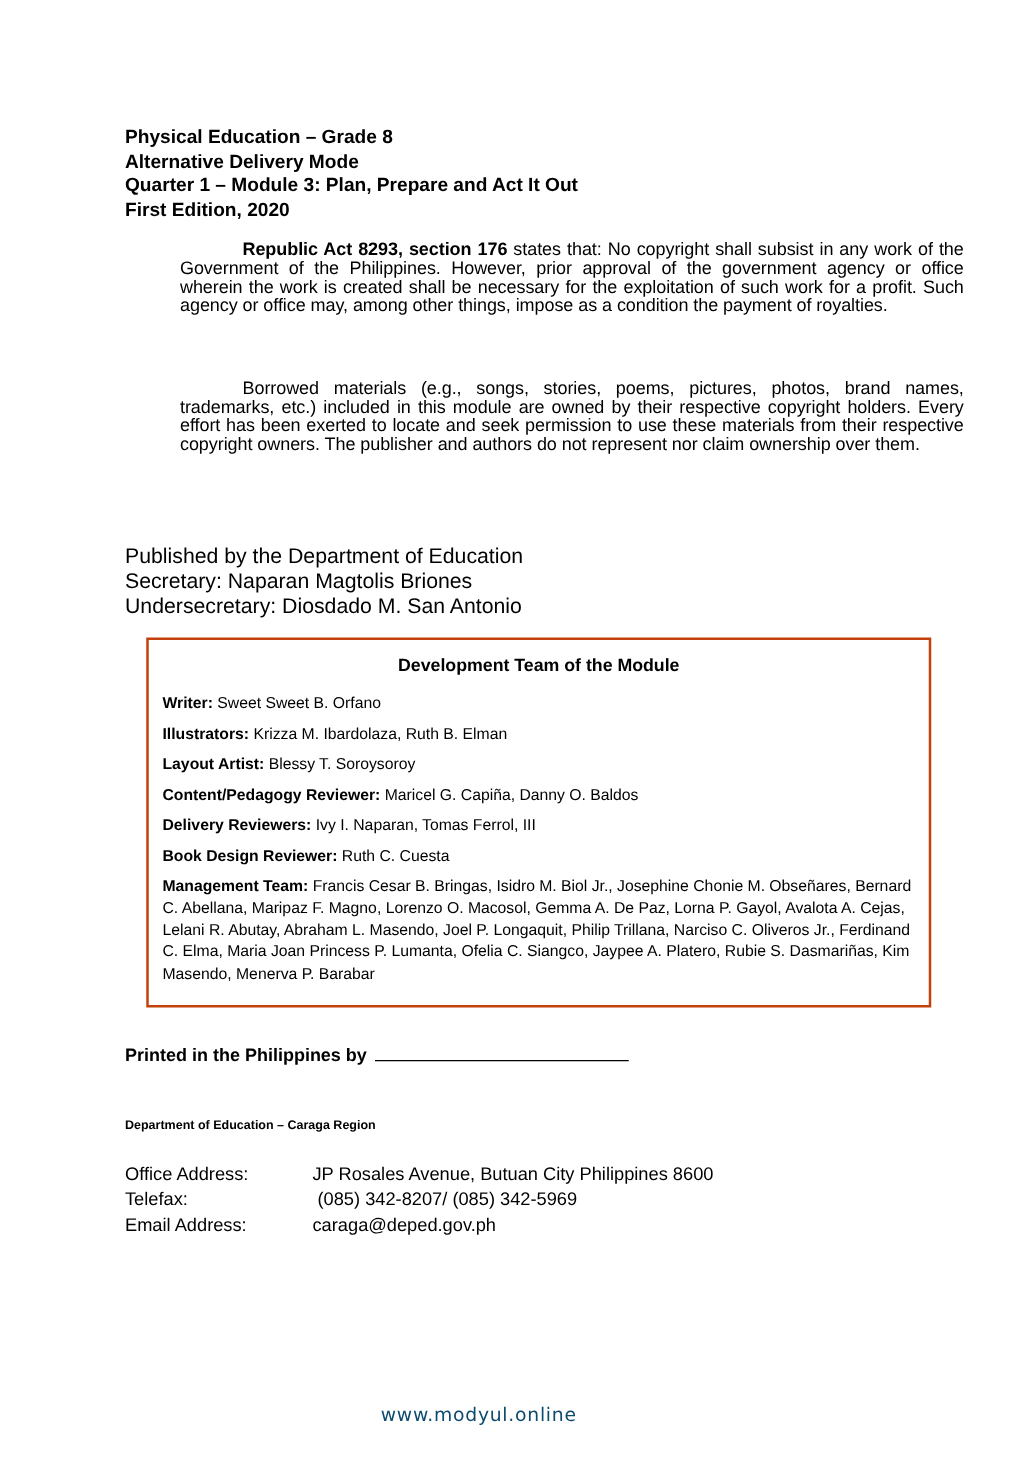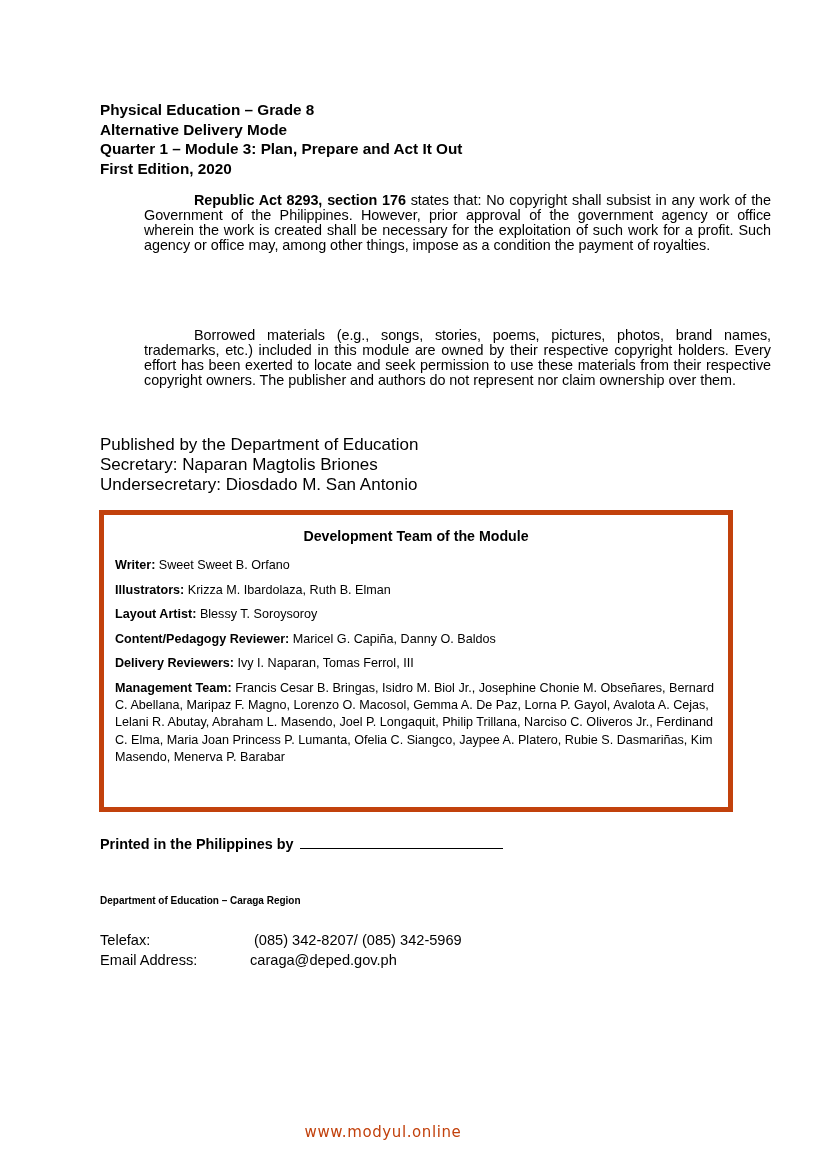--- a/index.html
+++ b/index.html
@@ -37,39 +37,39 @@
       left: 100px;
       width: 627px;
       font-size: 14.4px;
       line-height: 15px;
       text-align: justify;
       text-indent: 50px;
       letter-spacing: -0.05px;
       margin-left: 44px;
     }
     .para.p1 { top: 193px; }
-    .para.p2 { top: 328px; }
+    .para.p2 { top: 304px; }
     .para b { font-weight: bold; }
 
     .pub-block {
       position: absolute;
       left: 100px;
       top: 435px;
       font-size: 17px;
       line-height: 20px;
     }
     .pub-line { display: block; white-space: nowrap; }
 
     .team-box {
       position: absolute;
-      left: 99px;
+      left: 117px;
       top: 510px;
       width: 624px;
       height: 292px;
-      border: 5px solid #c2410c;
+      border: 2px solid #c2410c;
       box-sizing: content-box;
     }
     .team-title {
       position: absolute;
       left: 0;
       top: 13px;
       width: 100%;
       text-align: center;
       font-weight: bold;
       font-size: 14.2px;
@@ -132,21 +132,21 @@
     .contact-value { }
     .contact-value.shift { padding-left: 4px; }
 
     .watermark {
       position: absolute;
       left: 0;
       width: 766px;
       top: 1123px;
       text-align: center;
       font-size: 15px;
-      color: #c2410c;
+      color: #0c4a6e;
       letter-spacing: 0.6px;
       font-family: "DejaVu Sans", sans-serif;
     }
   </style>
 </head>
 <body>
 
 <div class="page">
 
   <div class="title-block">
@@ -167,33 +167,38 @@
   </div>
 
   <div class="team-box">
     <div class="team-title">Development Team of the Module</div>
     <div class="team-list">
       <div class="team-row"><span class="role">Writer:</span><span> Sweet Sweet B. Orfano</span></div>
       <div class="team-row"><span class="role">Illustrators:</span><span> Krizza M. Ibardolaza, Ruth B. Elman</span></div>
       <div class="team-row"><span class="role">Layout Artist:</span><span> Blessy T. Soroysoroy</span></div>
       <div class="team-row"><span class="role">Content/Pedagogy Reviewer:</span><span> Maricel G. Capiña, Danny O. Baldos</span></div>
       <div class="team-row"><span class="role">Delivery Reviewers:</span><span> Ivy I. Naparan, Tomas Ferrol, III</span></div>
+      <div class="team-row"><span class="role">Book Design Reviewer:</span><span> Ruth C. Cuesta</span></div>
       <div class="team-row mgmt"><span class="role">Management Team:</span><span> Francis Cesar B. Bringas, Isidro M. Biol Jr., Josephine Chonie M. Obseñares, Bernard C. Abellana, Maripaz  F. Magno, Lorenzo O. Macosol, Gemma A. De Paz, Lorna P. Gayol, Avalota A. Cejas, Lelani R. Abutay, Abraham L. Masendo, Joel P. Longaquit, Philip Trillana, Narciso C. Oliveros Jr., Ferdinand C. Elma, Maria Joan Princess P. Lumanta, Ofelia C. Siangco, Jaypee A. Platero, Rubie S. Dasmariñas, Kim Masendo, Menerva P. Barabar</span></div>
     </div>
   </div>
 
   <div class="printed">
     <span>Printed in the Philippines by</span>
     <span class="blank"></span>
   </div>
 
   <div class="region-title">Department of Education – Caraga Region</div>
 
   <div class="contact-block">
     <div class="contact-row">
+      <span class="contact-label">Office Address:</span>
+      <span class="contact-value">JP Rosales Avenue, Butuan City Philippines 8600</span>
+    </div>
+    <div class="contact-row">
       <span class="contact-label">Telefax:</span>
       <span class="contact-value shift">(085) 342-8207/ (085) 342-5969</span>
     </div>
     <div class="contact-row">
       <span class="contact-label">Email Address:</span>
       <span class="contact-value">caraga@deped.gov.ph</span>
     </div>
   </div>
 
   <div class="watermark">www.modyul.online</div>

